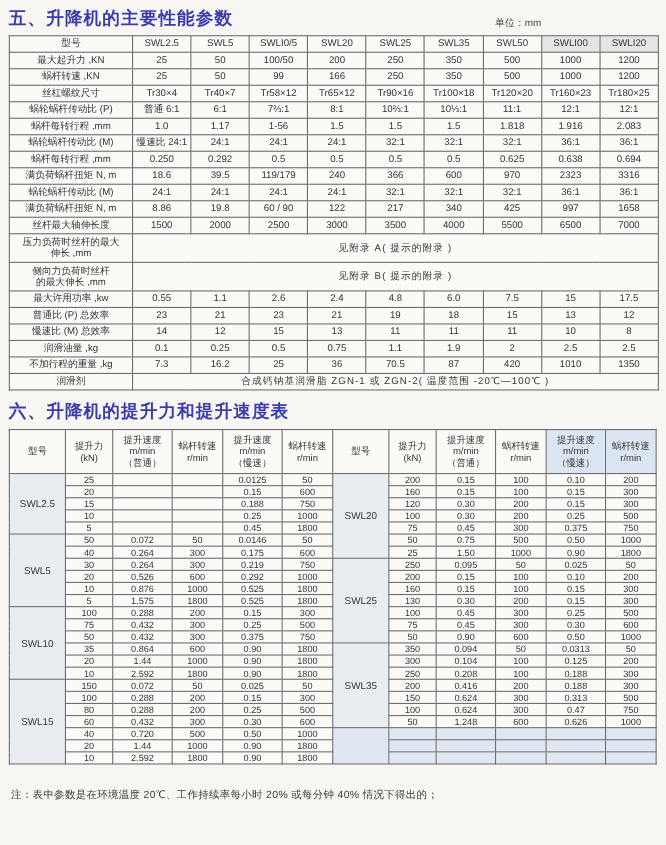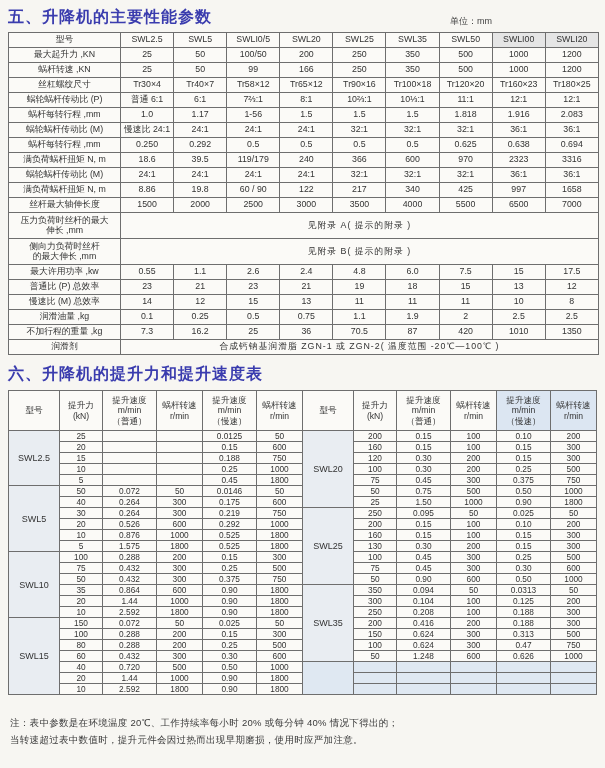--- a/index.html
+++ b/index.html
@@ -628,16 +628,15 @@
           <td class="empty-cell"></td>
           <td class="empty-cell"></td>
           <td class="empty-cell"></td>
           <td class="empty-cell"></td>
         </tr>
       </tbody>
   </table>
 
   <div class="notes">
     <p>注：表中参数是在环境温度 20℃、工作持续率每小时 20% 或每分钟 40% 情况下得出的；</p>
-    <p>当转速超过表中数值时，提升元件会因过热而出现早期磨损，使用时应严加注意。</p>
   </div>
 
 </div>
 
 </body></html>

